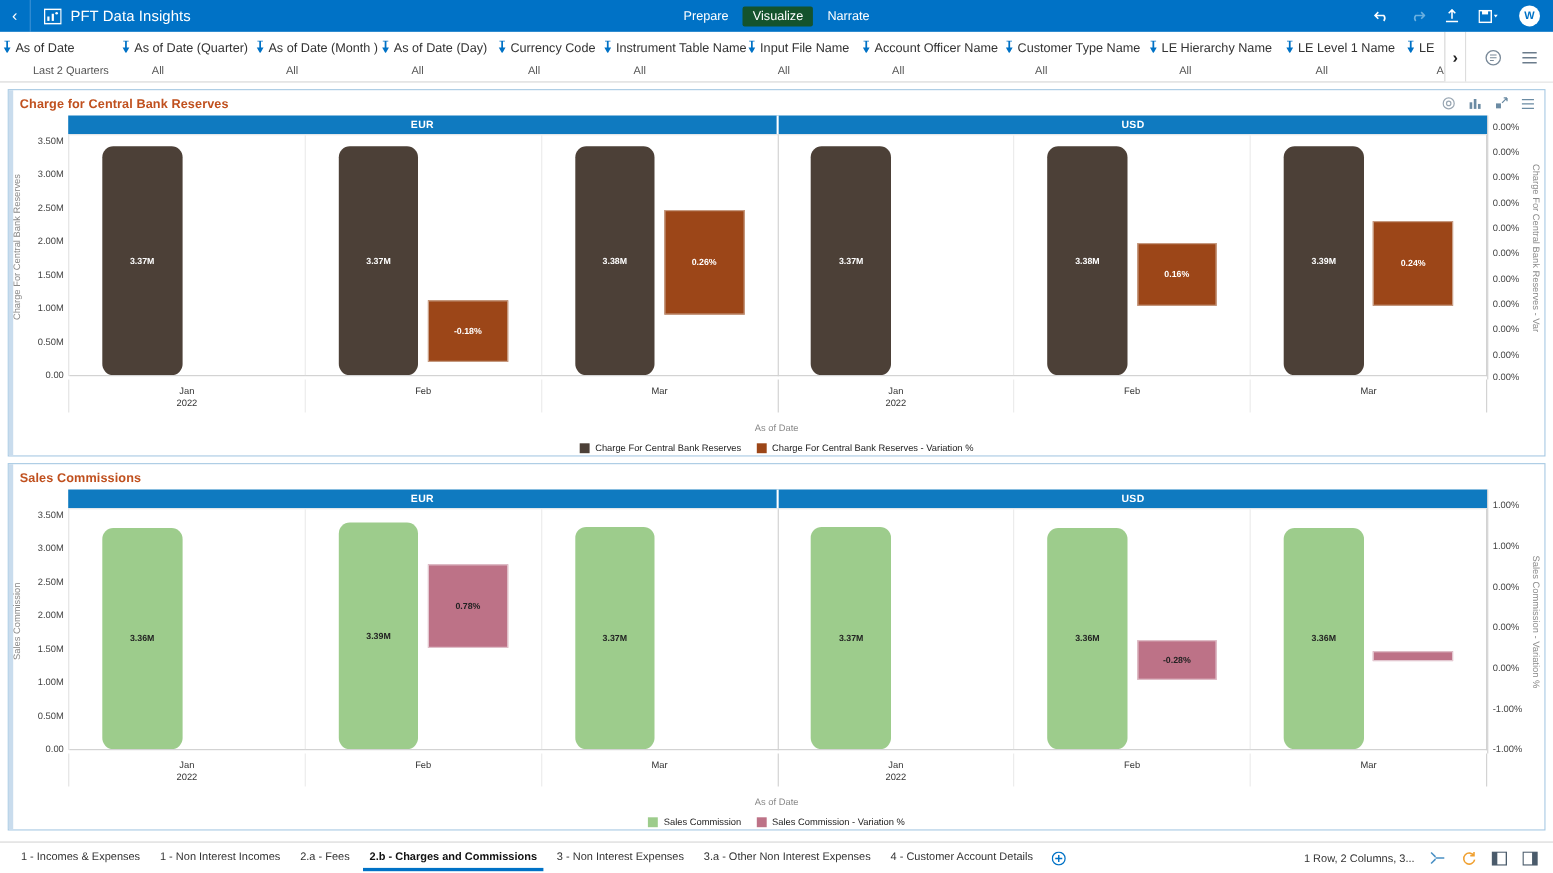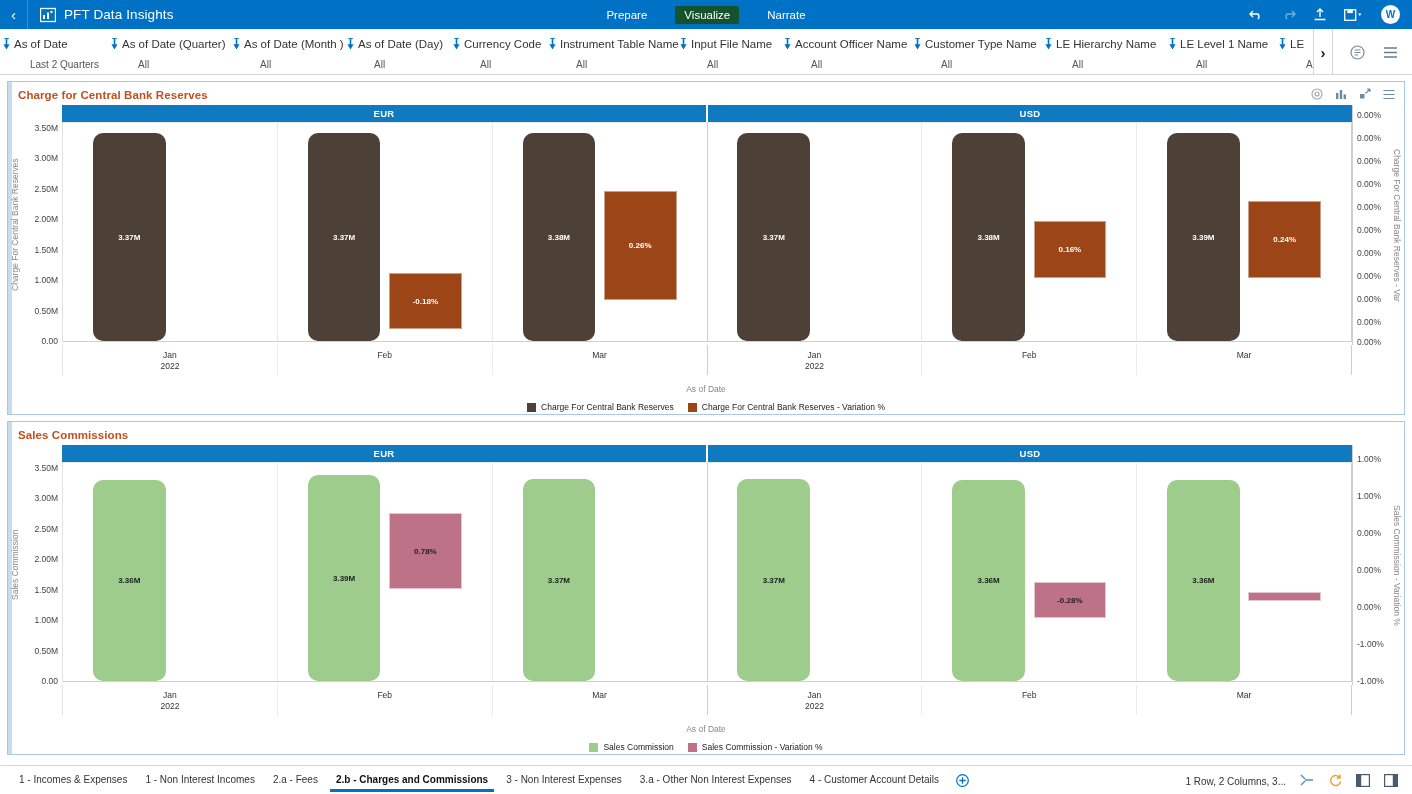--- a/index.html
+++ b/index.html
@@ -16,21 +16,21 @@
   }
   .topbar .back {
     width: 28px; height: 29px; display: flex; align-items: center; justify-content: center;
     font-size: 15px; color: #fff; cursor: pointer;
     border-right: 1px solid #3b91d4;
   }
   .topbar .app-icon { margin-left: 12px; display: flex; align-items: center; }
   .topbar .app-title { margin-left: 8px; font-size: 13.5px; letter-spacing: .1px; }
   .topbar .center-nav {
     position: absolute; left: 0; right: 0; margin: 0 auto;
-    width: 260px; display: flex; justify-content: center; align-items: center; gap: 19px;
+    width: 260px; display: flex; justify-content: center; align-items: center; gap: 4px;
   }
   .topbar .center-nav .navitem {
     font-size: 11.5px; padding: 3px 9px; border-radius: 2px; cursor: pointer; color: #fff;
   }
   .topbar .center-nav .navitem.active { background: #14532d; }
   .topbar .right-tools {
     margin-left: auto; display: flex; align-items: center; gap: 17px; padding-right: 12px;
   }
   .topbar .right-tools .tool { cursor: pointer; display: flex; align-items: center; }
   .topbar .avatar {
@@ -384,21 +384,21 @@
                 </div>
               <div class="month">
                   <div class="bars">
                 <div class="bar value-bar" style="top:10px;bottom:0;background:#4c4037;color:#fff">3.37M</div>
                 <div class="bar var-bar" style="top:150px;height:56px;background:#9c4618;color:#fff;border:1px solid #c9a189">-0.18%</div>
               </div>
                 </div>
               <div class="month">
                   <div class="bars">
                 <div class="bar value-bar" style="top:10px;bottom:0;background:#4c4037;color:#fff">3.38M</div>
-                <div class="bar var-bar" style="top:68px;height:109px;background:#9c4618;color:#fff;border:1px solid #c9a189">0.26%</div>
+                <div class="bar var-bar" style="top:68px;height:95px;background:#9c4618;color:#fff;border:1px solid #c9a189">0.26%</div>
               </div>
                 </div>
             </div>
           </div>
 
           <div class="cur-panel">
             <div class="months">
               <div class="month">
                   <div class="bars">
                 <div class="bar value-bar" style="top:10px;bottom:0;background:#4c4037;color:#fff">3.37M</div>

